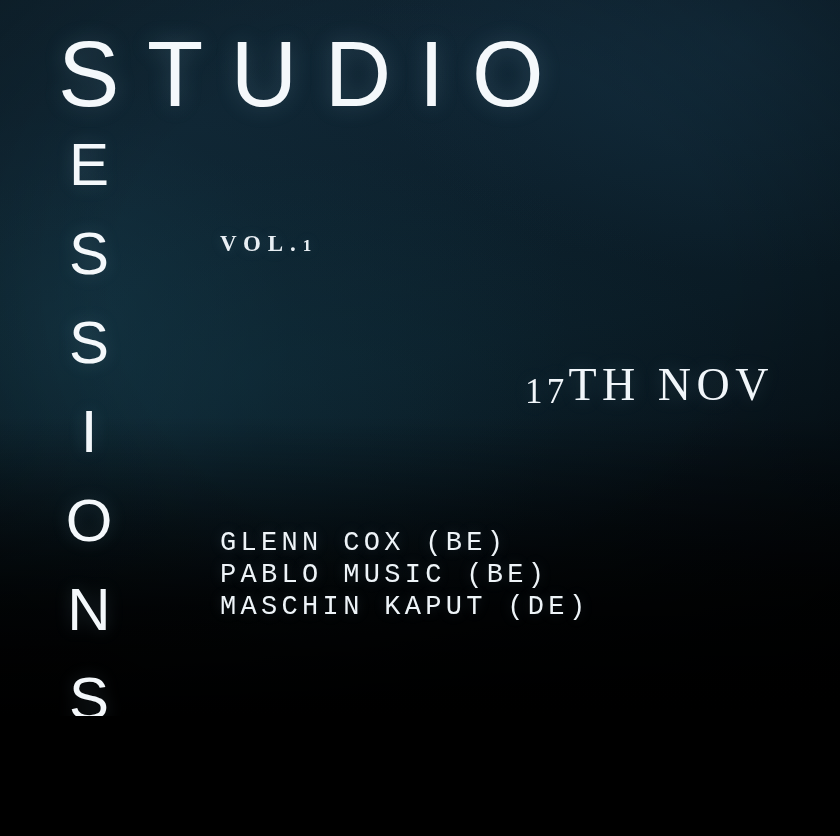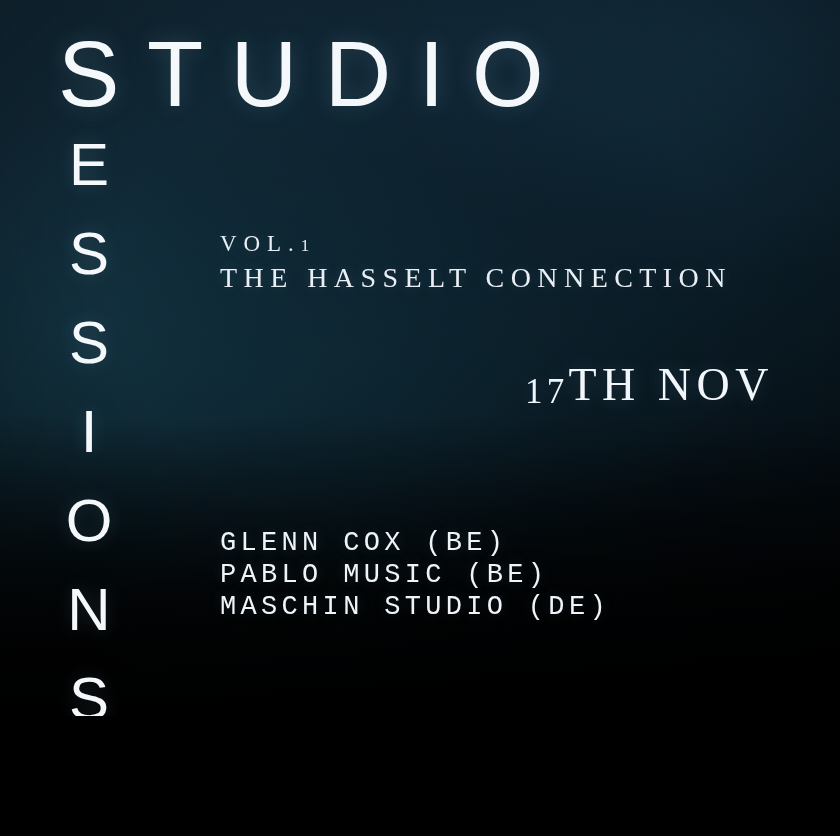--- a/index.html
+++ b/index.html
@@ -119,20 +119,21 @@
     top: 228px;
     font-family: "Liberation Serif", serif;
     color: #e9eff4;
   }
   .subtitle-vol {
     font-size: 23px;
     letter-spacing: 0.30em;
     line-height: 1.35;
     white-space: nowrap;
     text-shadow: 0 0 14px rgba(160, 200, 225, 0.18);
+    font-weight: bold;
   }
   .subtitle-vol .numeral {
     font-size: 17px;
     letter-spacing: 0.22em;
   }
   .subtitle-name {
     font-size: 28px;
     letter-spacing: 0.23em;
     line-height: 1.35;
     white-space: nowrap;
@@ -211,26 +212,25 @@
       <span class="vletter">S</span>
       <span class="vletter">S</span>
       <span class="vletter">I</span>
       <span class="vletter">O</span>
       <span class="vletter">N</span>
       <span class="vletter">S</span>
     </div>
 
     <div class="subtitle-block">
       <div class="subtitle-vol"><span>VOL.</span><span class="numeral">1</span></div>
-      <div class="subtitle-name">THE HASSELT CONNECTION</div>
     </div>
 
     <div class="date-block"><span class="daynum">17</span><span>TH NOV</span></div>
 
     <div class="artist-list">
       <div class="artist-line">GLENN COX (BE)</div>
       <div class="artist-line">PABLO MUSIC (BE)</div>
-      <div class="artist-line">MASCHIN STUDIO (DE)</div>
+      <div class="artist-line">MASCHIN KAPUT (DE)</div>
     </div>
 
 
   </div>
 </div>
 
 </body></html>

